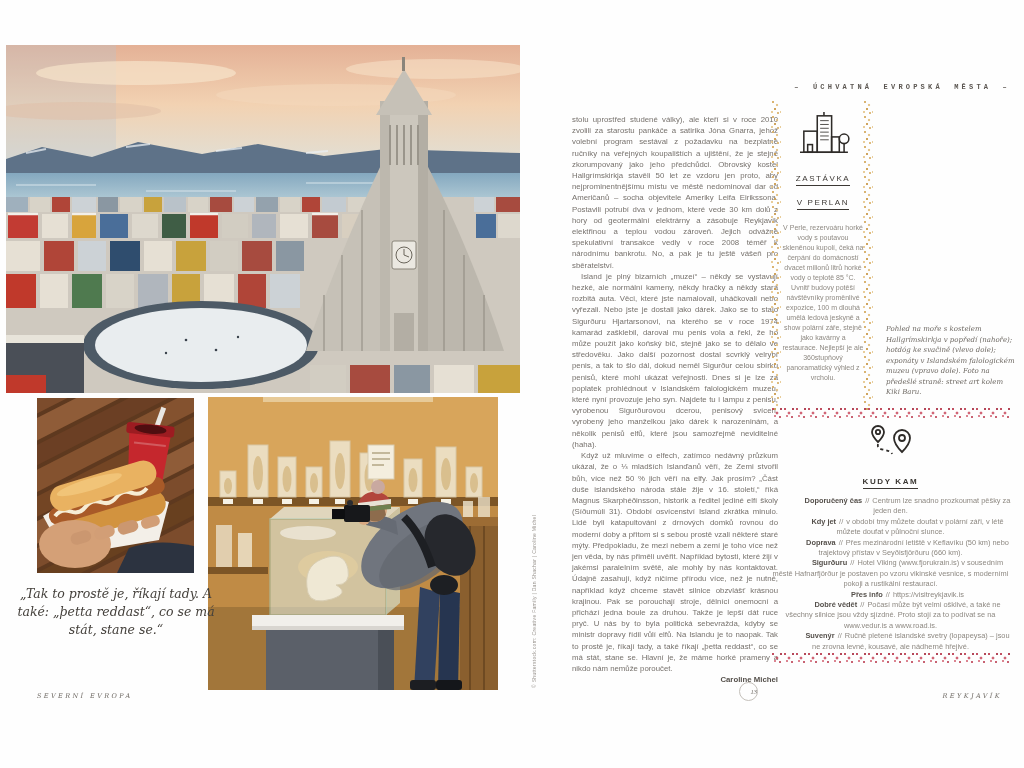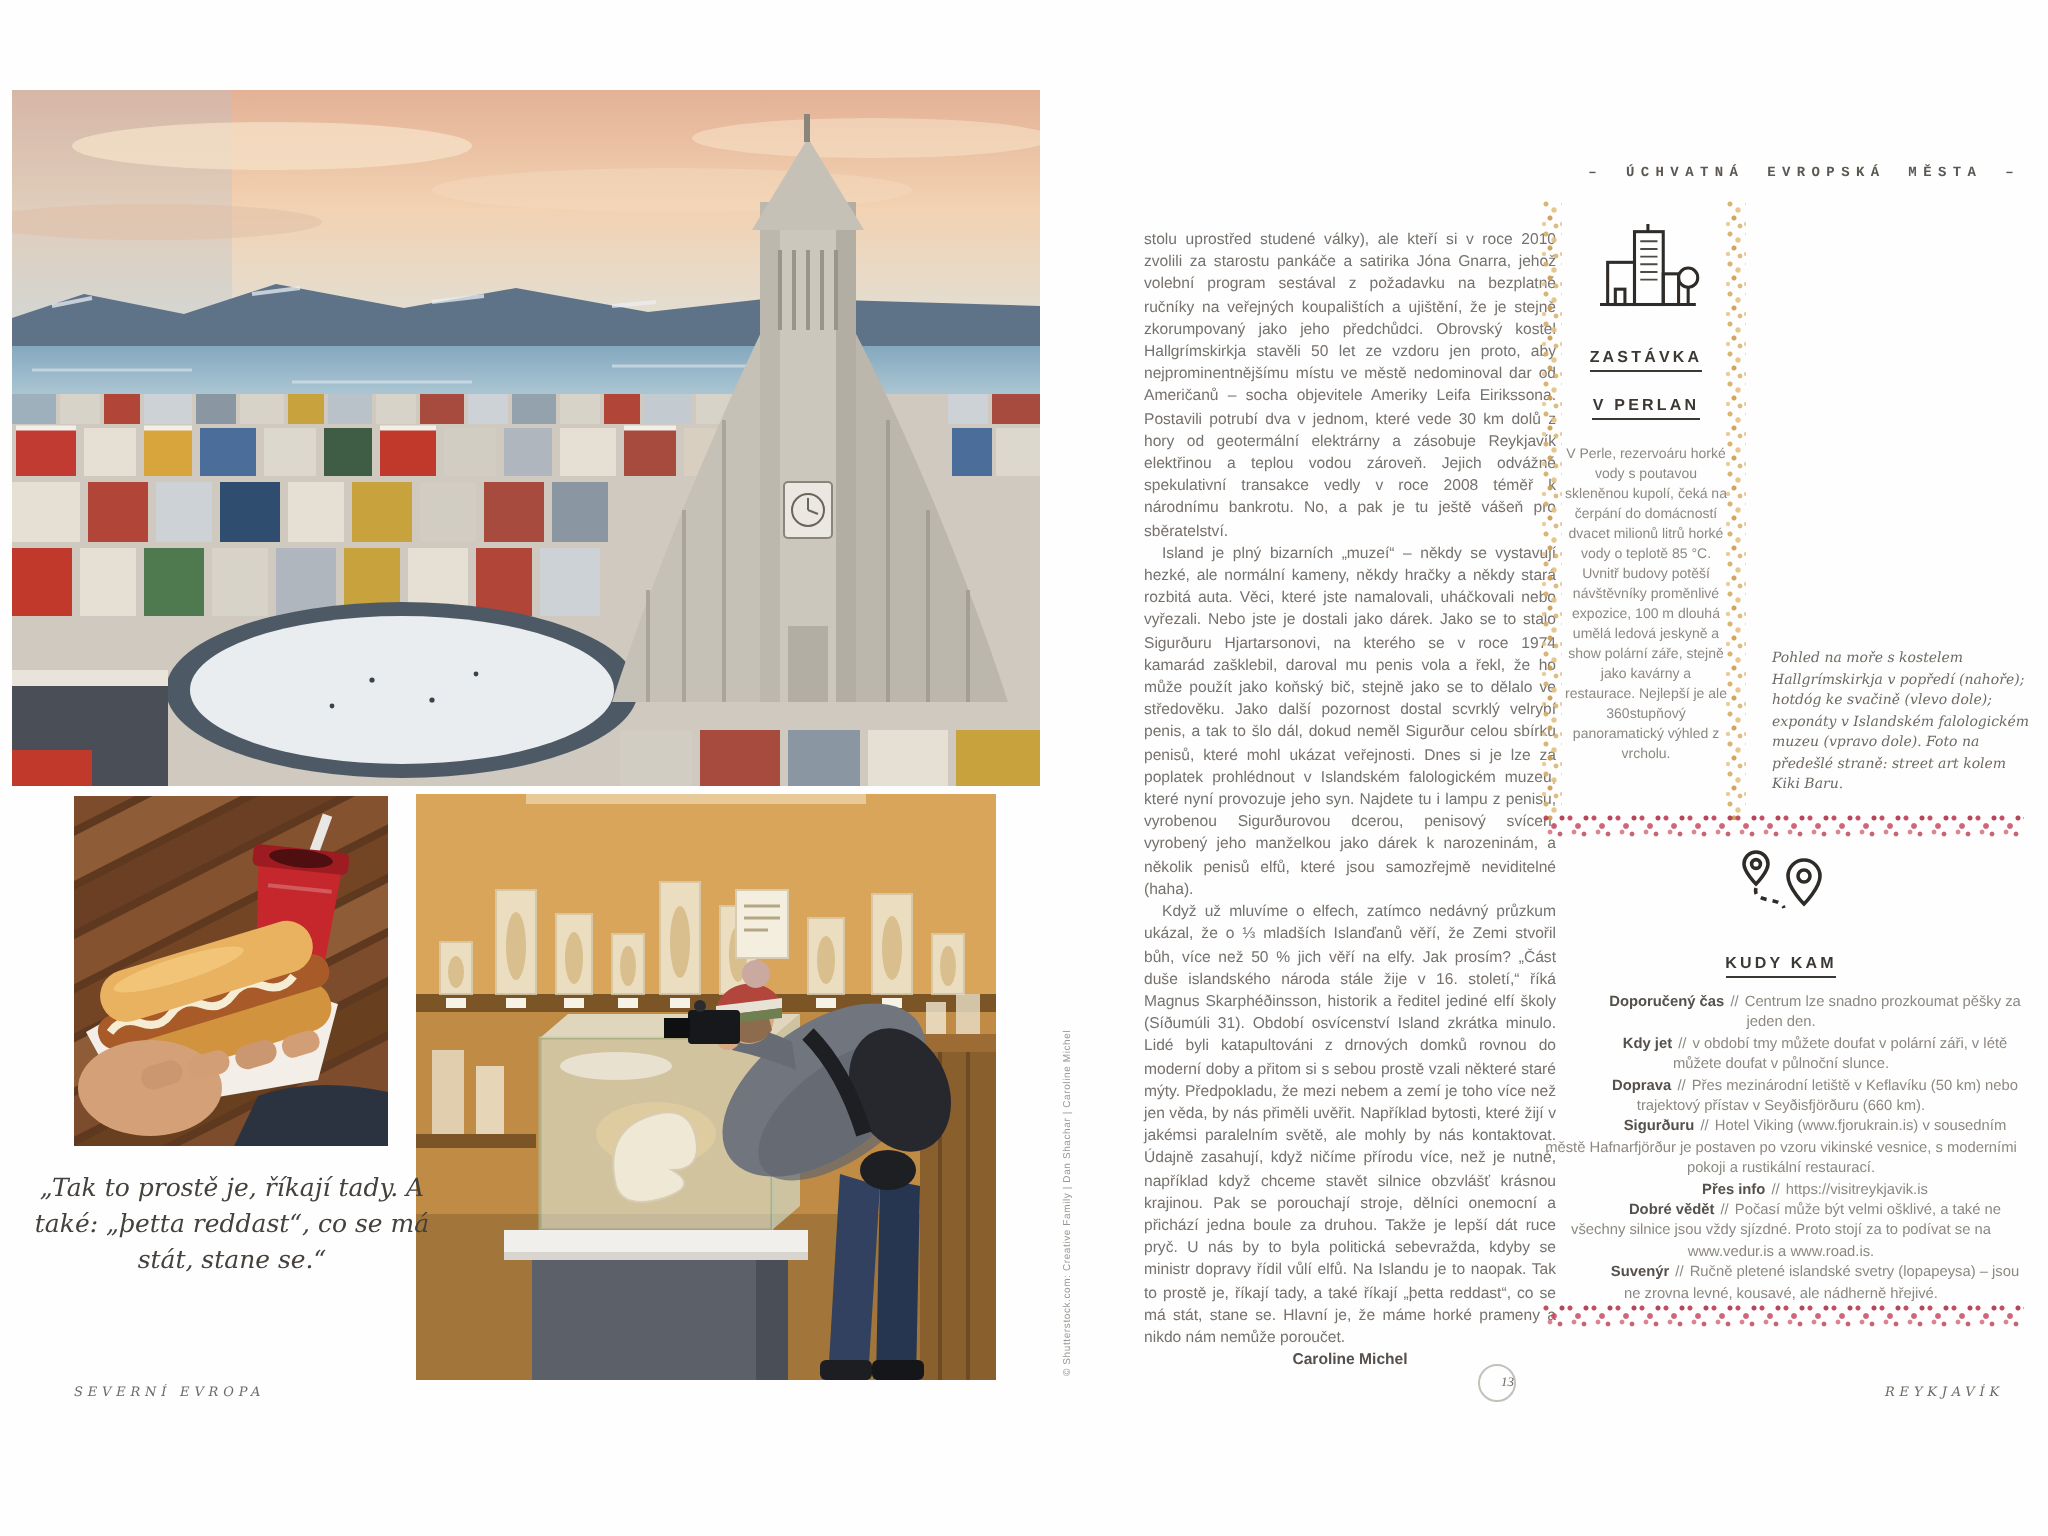--- a/index.html
+++ b/index.html
@@ -23,38 +23,38 @@
   
   .credit{position:absolute;left:531px;top:688px;width:160px;font-size:5px;color:#9a958f;
           letter-spacing:.3px;transform:rotate(-90deg);transform-origin:0 0;white-space:nowrap;}
   .running-head{position:absolute;left:545px;top:83px;width:465px;text-align:right;
           font-family:Liberation Mono, monospace;font-weight:bold;font-size:7px;
           letter-spacing:3.2px;word-spacing:4px;color:#5c5752;}
   .article{position:absolute;left:555px;top:114px;width:206px;
           font-size:7.8px;line-height:11.2px;color:#76716c;text-align:justify;margin-left:17px;}
   .article p{margin:0;}
   .article p.ind{text-indent:9px;}
-  .article .author{font-weight:bold;color:#55504b;text-align:center;}
+  .article .author{font-weight:bold;color:#55504b;text-align:right;}
 
   .gold-band{position:absolute;top:100px;width:10px;height:310px;
     background-image:
       radial-gradient(circle at 2px 2px, rgba(216,176,106,.95) 1px, transparent 1.5px),
       radial-gradient(circle at 6px 5px, rgba(227,193,130,.9) 1.1px, transparent 1.6px),
       radial-gradient(circle at 4px 9px, rgba(205,160,85,.95) 1px, transparent 1.5px),
       radial-gradient(circle at 7px 13px, rgba(216,176,106,.85) 1px, transparent 1.4px),
       radial-gradient(circle at 1px 12px, rgba(227,193,130,.8) .9px, transparent 1.3px);
     background-size:9px 15px;}
   .band-left{left:771px;}
   .band-right{left:863px;}
 
   .sidebar{position:absolute;left:782px;top:112px;width:82px;text-align:center;}
   .sb-icon svg{display:block;margin:0 auto;width:54px;height:46px;}
   .sb-title{margin:6px 0 0;}
   .sb-title span{display:inline-block;border-bottom:1.3px solid #3c3834;padding-bottom:2px;
-        margin-bottom:2px;font-size:8px;font-weight:bold;letter-spacing:1.6px;color:#3c3834;}
+        margin-bottom:2px;font-size:8px;font-weight:normal;letter-spacing:1.6px;color:#3c3834;}
   .sb-body{margin:11px 0 0;font-size:7px;line-height:10px;color:#8d8881;}
 
   .caption{position:absolute;left:886px;top:324px;width:130px;
         font-family:"DejaVu Serif",serif;font-style:italic;font-size:7px;line-height:10.5px;color:#6e6963;}
 
   .lace{position:absolute;left:771px;width:241px;height:13px;
     background-image:
       radial-gradient(circle at 2px 3px, rgba(187,60,80,.9) 1px, transparent 1.5px),
       radial-gradient(circle at 6px 7px, rgba(201,74,94,.85) 1.2px, transparent 1.7px),
       radial-gradient(circle at 10px 3px, rgba(170,50,70,.9) 1px, transparent 1.5px),

